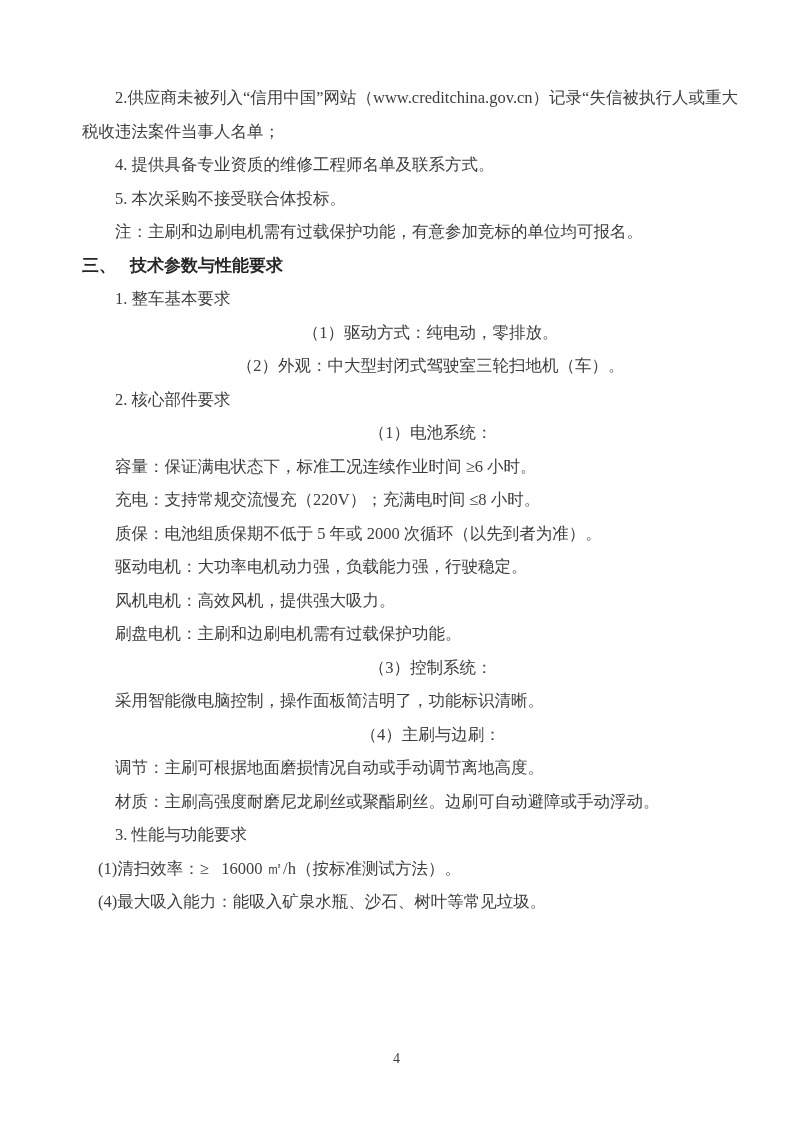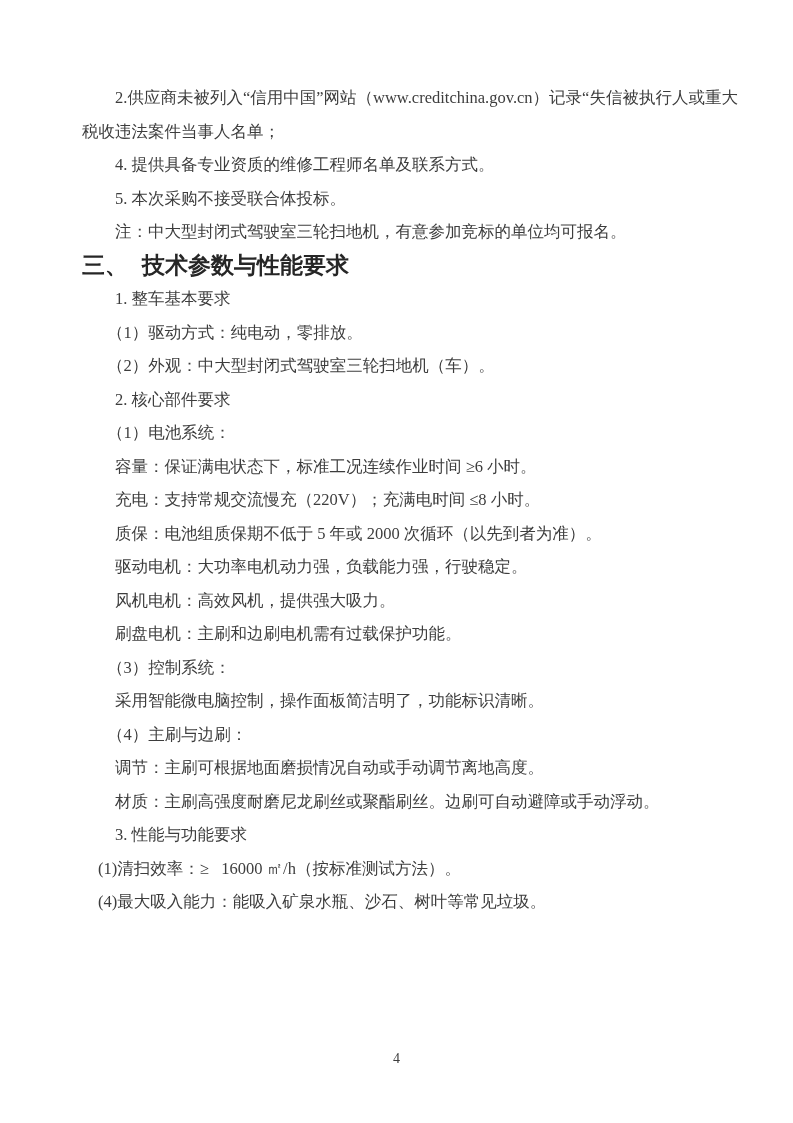--- a/index.html
+++ b/index.html
@@ -24,26 +24,26 @@
   }
   .para { margin: 0; }
   .line {
     line-height: 33.5px;
     font-size: 16.5px;
     white-space: pre;
     color: var(--text-color, #3d3d3d);
   }
   
   .p-para > .line.first      { padding-left: 33px; }
-  .p-paren > .line.first     { padding-left: 25px; }
+  .p-paren > .line.first     { padding-left: 25px; text-align: center; }
   .p-halfparen > .line.first { padding-left: 16px; }
   
   .p-heading {
     line-height: 33.5px;
-    font-size: 23px;
+    font-size: 17px;
     font-weight: 700;
     color: var(--heading-color, #262626);
     white-space: pre;
   }
   .heading-title { margin-left: 14px; }
   .page-number {
     position: absolute;
     top: 1049px;
     left: 0;
     width: 100%;
@@ -62,21 +62,21 @@
         <div class="line first">2.供应商未被列入“信用中国”网站（www.creditchina.gov.cn）记录“失信被执行人或重大</div>
         <div class="line">税收违法案件当事人名单；</div>
       </div>
       <div class="para p-para">
         <div class="line first">4. 提供具备专业资质的维修工程师名单及联系方式。</div>
       </div>
       <div class="para p-para">
         <div class="line first">5. 本次采购不接受联合体投标。</div>
       </div>
       <div class="para p-para">
-        <div class="line first">注：中大型封闭式驾驶室三轮扫地机，有意参加竞标的单位均可报名。</div>
+        <div class="line first">注：主刷和边刷电机需有过载保护功能，有意参加竞标的单位均可报名。</div>
       </div>
       <div class="para p-heading"><span class="heading-label">三、</span><span class="heading-title">技术参数与性能要求</span></div>
       <div class="para p-para">
         <div class="line first">1. 整车基本要求</div>
       </div>
       <div class="para p-paren">
         <div class="line first">（1）驱动方式：纯电动，零排放。</div>
       </div>
       <div class="para p-paren">
         <div class="line first">（2）外观：中大型封闭式驾驶室三轮扫地机（车）。</div>

